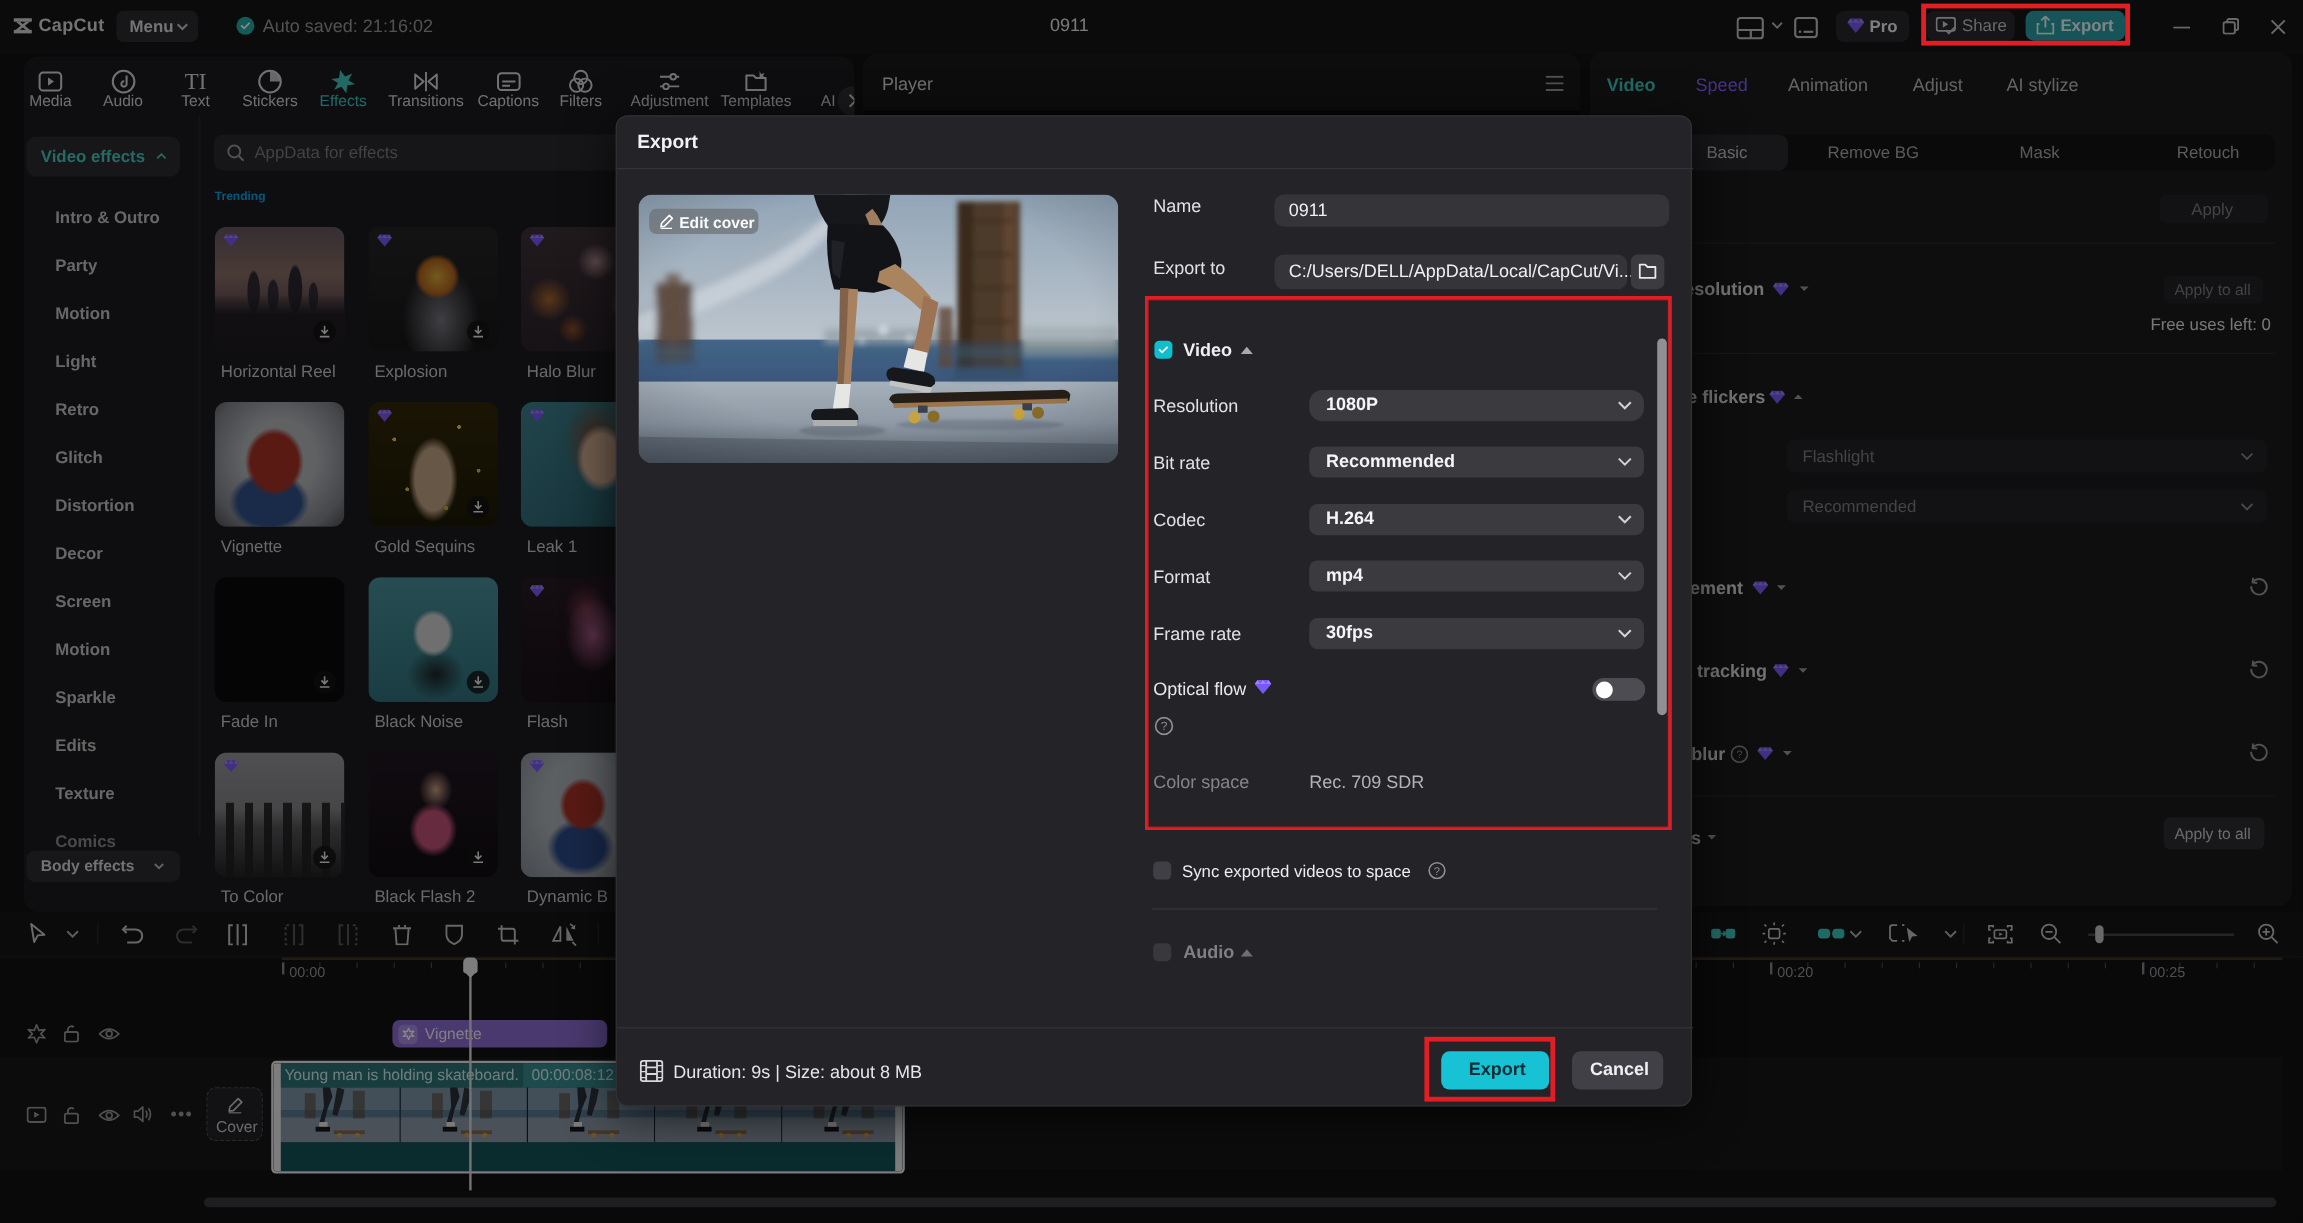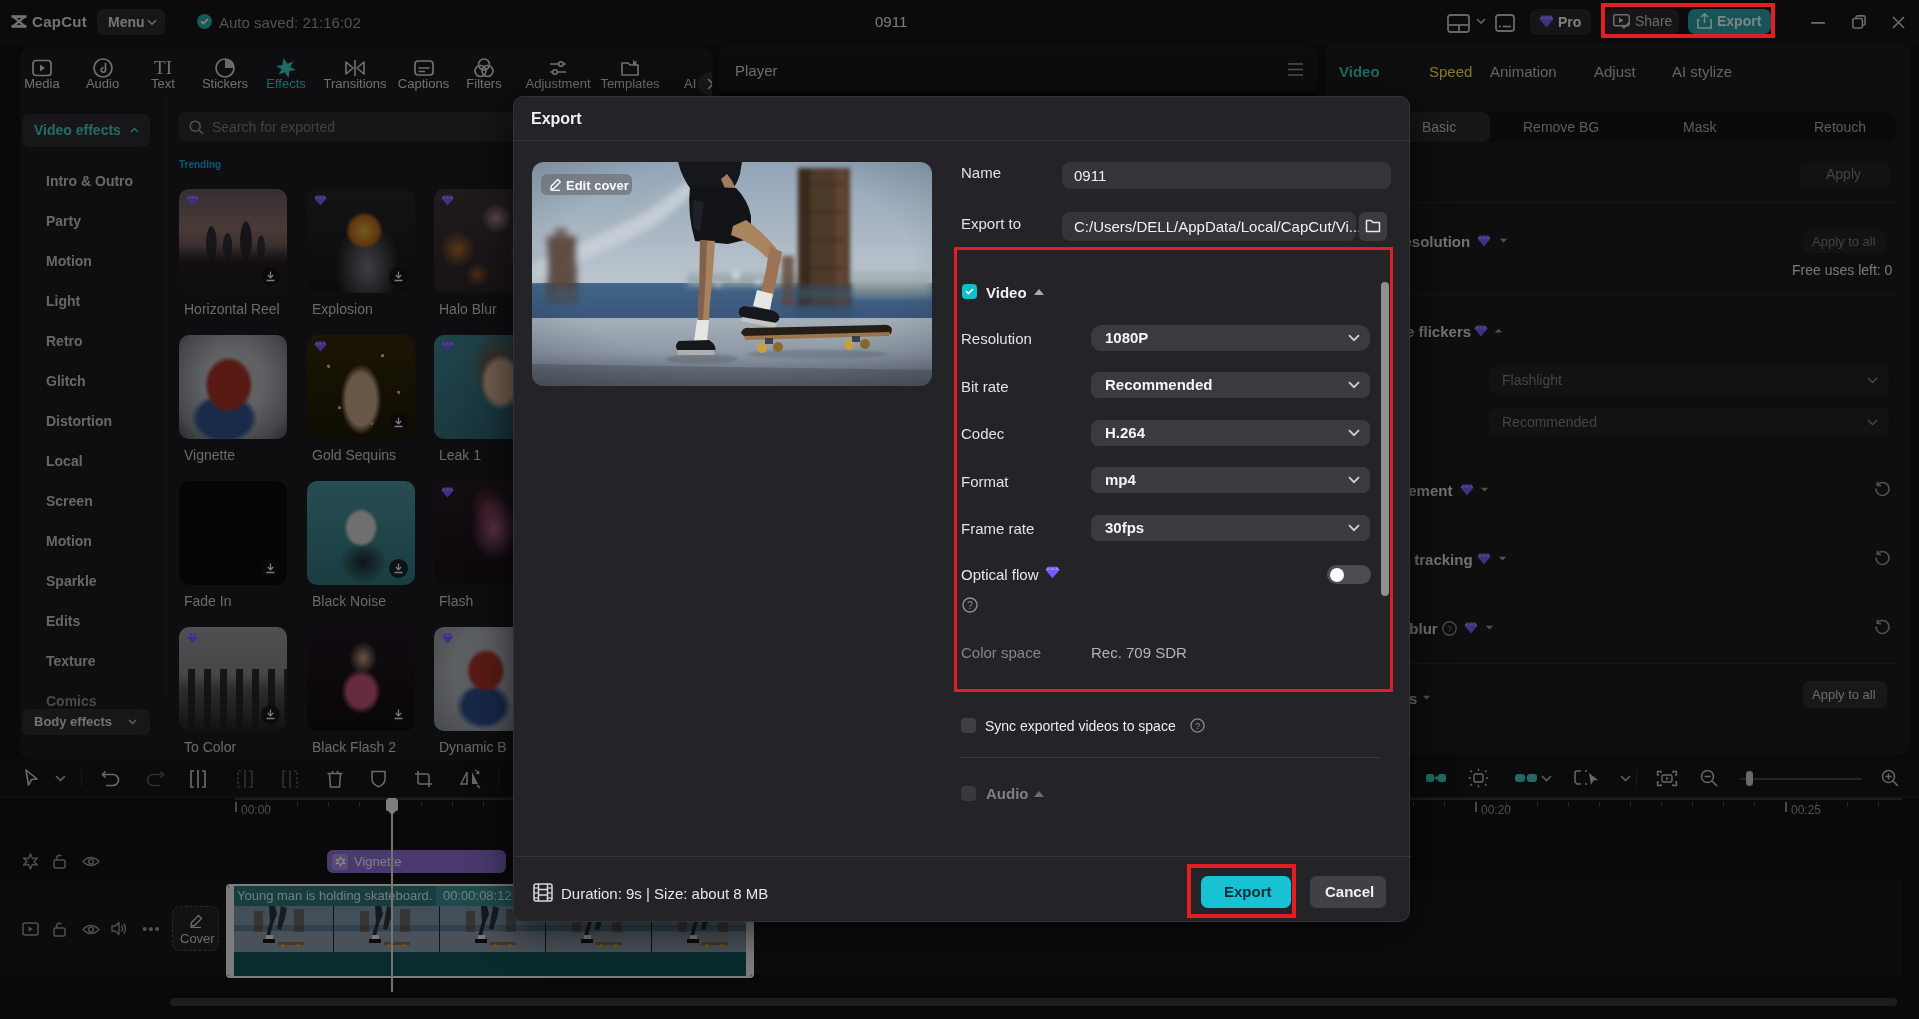--- a/index.html
+++ b/index.html
@@ -157,41 +157,41 @@
         </svg>
     </div>
     <div id="cats">
         <div class="txt" style="left:26px;top:126px;font-size:14px;font-weight:600;color:#c2c2c4;">Intro &amp; Outro</div>
         <div class="txt" style="left:26px;top:166px;font-size:14px;font-weight:600;color:#c2c2c4;">Party</div>
         <div class="txt" style="left:26px;top:206px;font-size:14px;font-weight:600;color:#c2c2c4;">Motion</div>
         <div class="txt" style="left:26px;top:246px;font-size:14px;font-weight:600;color:#c2c2c4;">Light</div>
         <div class="txt" style="left:26px;top:286px;font-size:14px;font-weight:600;color:#c2c2c4;">Retro</div>
         <div class="txt" style="left:26px;top:326px;font-size:14px;font-weight:600;color:#c2c2c4;">Glitch</div>
         <div class="txt" style="left:26px;top:366px;font-size:14px;font-weight:600;color:#c2c2c4;">Distortion</div>
-        <div class="txt" style="left:26px;top:406px;font-size:14px;font-weight:600;color:#c2c2c4;">Local</div>
+        <div class="txt" style="left:26px;top:406px;font-size:14px;font-weight:600;color:#c2c2c4;">Decor</div>
         <div class="txt" style="left:26px;top:446px;font-size:14px;font-weight:600;color:#c2c2c4;">Screen</div>
         <div class="txt" style="left:26px;top:486px;font-size:14px;font-weight:600;color:#c2c2c4;">Motion</div>
         <div class="txt" style="left:26px;top:526px;font-size:14px;font-weight:600;color:#c2c2c4;">Sparkle</div>
         <div class="txt" style="left:26px;top:566px;font-size:14px;font-weight:600;color:#c2c2c4;">Edits</div>
         <div class="txt" style="left:26px;top:606px;font-size:14px;font-weight:600;color:#c2c2c4;">Texture</div>
         <div class="txt" style="left:26px;top:646px;font-size:14px;font-weight:600;color:#8a8a8c;">Comics</div>
       </div>
     <div class="abs" style="left:2px;top:662px;width:128px;height:26px;background:#2c2c31;border-radius:7px;">
       <div class="txt" style="left:12px;top:5px;font-size:13px;font-weight:700;color:#d8d8da;">Body effects</div>
       <svg class="ic" style="left:106px;top:10px;" width="9" height="6" viewBox="0 0 9 6">
           <path d="M1 1 L4.5 4.5 L8 1" stroke="#b8b8ba" stroke-width="1.5" fill="none"></path>
         </svg>
     </div>
 
     <div class="abs" style="left:158px;top:65px;width:517px;height:30px;background:#2a2a2e;border-radius:8px;">
       <svg class="ic" style="left:11px;top:8px;" width="15" height="15" viewBox="0 0 15 15">
           <circle cx="6.2" cy="6.2" r="5" stroke="#9a9a9c" stroke-width="1.6" fill="none"></circle>
           <line x1="10" y1="10" x2="14" y2="14" stroke="#9a9a9c" stroke-width="1.6"></line>
         </svg>
-      <div class="txt" style="left:34px;top:7px;font-size:14px;color:#7e7e80;">Search for exported</div>
+      <div class="txt" style="left:34px;top:7px;font-size:14px;color:#7e7e80;">AppData for effects</div>
     </div>
     <div class="txt" style="left:159px;top:112px;font-size:10px;font-weight:700;color:#0ea5e9;">Trending</div>
     <div id="grid">
         <div class="abs" style="left:159px;top:142px;width:108px;height:104px;border-radius:10px;background:linear-gradient(0deg,rgba(30,26,32,0.9) 0 30%,rgba(30,26,32,0) 46%),radial-gradient(8px 26px at 30% 52%,#2e2a33 60%,rgba(0,0,0,0) 70%),radial-gradient(7px 20px at 45% 55%,#332e37 60%,rgba(0,0,0,0) 70%),radial-gradient(9px 30px at 62% 50%,#2b2730 60%,rgba(0,0,0,0) 70%),radial-gradient(6px 18px at 76% 56%,#332e37 60%,rgba(0,0,0,0) 70%),linear-gradient(180deg,#675860 0%,#8a6f66 38%,#71595a 55%,#413a42 78%,#2f2b31 100%);overflow:hidden;">
           <svg class="ic" style="left:7px;top:6px;" width="13" height="11" viewBox="0 0 13 11">
             <path d="M2.6 0.5 L10.4 0.5 L12.5 3.4 L6.5 10.5 L0.5 3.4 Z" fill="#7a5af5"></path>
             <path d="M2.6 0.5 L4.3 3.4 L6.5 0.7 L8.7 3.4 L10.4 0.5 L12.5 3.4 L0.5 3.4 Z" fill="#9d85f7"></path>
           </svg>
           <div class="abs" style="left:82px;top:78px;width:19px;height:19px;border-radius:50%;background:rgba(18,18,20,0.82);">
             <svg class="ic" style="left:5px;top:4px;" width="9" height="11" viewBox="0 0 9 11">
@@ -303,21 +303,21 @@
     <div class="txt" style="left:16px;top:17px;font-size:15px;color:#d2d2d4;">Player</div>
     <svg class="ic" style="left:569px;top:18px;" width="15" height="13" viewBox="0 0 15 13">
         <path d="M0 1 H15 M0 6.5 H15 M0 12 H15" stroke="#9a9a9c" stroke-width="1.6"></path>
       </svg>
     <div class="abs" style="left:0;top:47px;width:598px;height:663px;background:#0d0d0f;"></div>
   </div>
 
   <div id="rightpanel" class="panel" style="left:1325px;top:43px;width:585px;height:712px;background:#1b1b1e;overflow:hidden;">
 
     <div class="txt" style="left:14px;top:20px;font-size:15px;font-weight:700;color:#3ec8bc;">Video</div>
-    <div class="txt" style="left:104px;top:20px;font-size:15px;color:#fde047;">Speed</div>
+    <div class="txt" style="left:88px;top:20px;font-size:15px;color:#8b5cf6;">Speed</div>
     <div class="txt" style="left:165px;top:20px;font-size:15px;color:#bcbcbe;">Animation</div>
     <div class="txt" style="left:269px;top:20px;font-size:15px;color:#bcbcbe;">Adjust</div>
     <div class="txt" style="left:347px;top:20px;font-size:15px;color:#bcbcbe;">AI stylize</div>
 
     <div class="abs" style="left:14px;top:69px;width:557px;height:30px;background:#141416;border-radius:8px;">
       <div class="abs" style="left:0;top:0;width:151px;height:30px;background:#2b2b2f;border-radius:8px;"></div>
       <div class="txt" style="left:83px;top:7px;font-size:14px;color:#c6c6c8;">Basic</div>
       <div class="txt" style="left:184px;top:7px;font-size:14px;color:#aaaaac;">Remove BG</div>
       <div class="txt" style="left:344px;top:7px;font-size:14px;color:#aaaaac;">Mask</div>
       <div class="txt" style="left:475px;top:7px;font-size:14px;color:#aaaaac;">Retouch</div>

